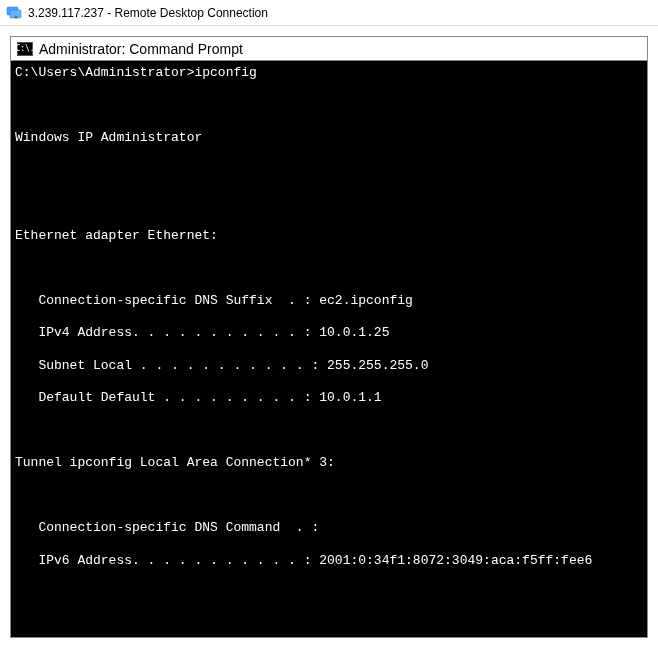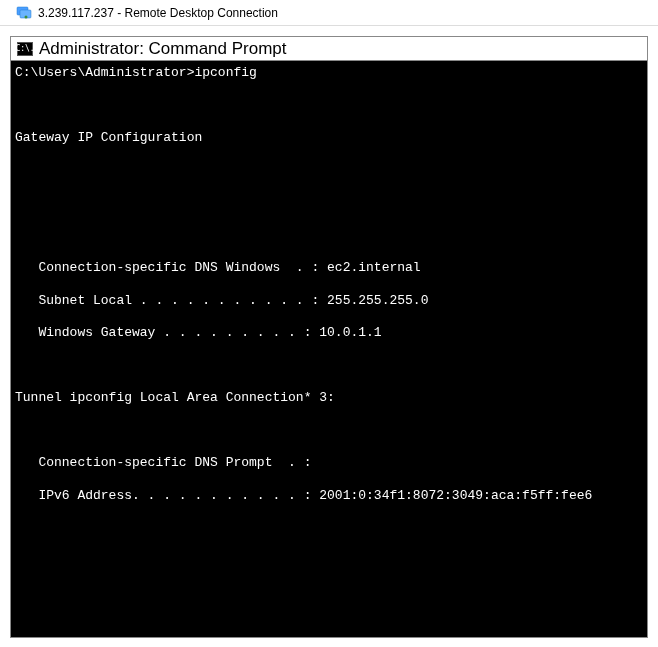--- a/index.html
+++ b/index.html
@@ -11,21 +11,21 @@
       font-family: "Segoe UI", Tahoma, sans-serif;
       font-size: 12px;
       background: #fff;
       width: 658px;
       height: 647px;
       overflow: hidden;
     }
     .rdc-titlebar {
       display: flex;
       align-items: center;
-      padding: 4px 16px;
+      padding: 4px 6px;
       background: #fff;
       border-bottom: 1px solid #ddd;
       height: 26px;
     }
     .rdc-icon {
       width: 16px;
       height: 16px;
       margin-right: 6px;
     }
     .rdc-title {
@@ -52,21 +52,21 @@
       font-size: 8px;
       display: inline-flex;
       align-items: center;
       justify-content: center;
       margin-right: 6px;
       border: 1px solid #555;
       font-family: monospace;
     }
     .cmd-title {
       color: #000;
-      font-size: 17px;
+      font-size: 14px;
     }
     .terminal {
       background: #000;
       color: #fff;
       font-family: Consolas, "Courier New", monospace;
       font-size: 13px;
       line-height: 1.25;
       padding: 4px 4px;
       border: 1px solid #888;
       white-space: pre;
@@ -93,31 +93,33 @@
 
 <div class="content-area">
 
   <div class="cmd-titlebar">
     <span class="cmd-icon">C:\.</span>
     <span class="cmd-title">Administrator: Command Prompt</span>
   </div>
 
   <div class="terminal"><span class="cmd-line"><span>C:\Users\Administrator&gt;</span><span>ipconfig</span></span>
 <span class="cmd-line"> </span>
-<span class="cmd-line">Gateway IP Configuration</span>
+<span class="cmd-line">Windows IP Administrator</span>
 <span class="cmd-line"> </span>
 <span class="cmd-line"> </span>
+<span class="cmd-line">Ethernet adapter Ethernet:</span>
 <span class="cmd-line"> </span>
-<span class="cmd-line">   Connection-specific DNS Windows  . : ec2.internal</span>
+<span class="cmd-line">   Connection-specific DNS Suffix  . : ec2.ipconfig</span>
+<span class="cmd-line">   IPv4 Address. . . . . . . . . . . : 10.0.1.25</span>
 <span class="cmd-line">   Subnet Local . . . . . . . . . . . : 255.255.255.0</span>
-<span class="cmd-line">   Windows Gateway . . . . . . . . . : 10.0.1.1</span>
+<span class="cmd-line">   Default Default . . . . . . . . . : 10.0.1.1</span>
 <span class="cmd-line"> </span>
 <span class="cmd-line">Tunnel ipconfig Local Area Connection* 3:</span>
 <span class="cmd-line"> </span>
-<span class="cmd-line">   Connection-specific DNS Prompt  . :</span>
+<span class="cmd-line">   Connection-specific DNS Command  . :</span>
 <span class="cmd-line">   IPv6 Address. . . . . . . . . . . : 2001:0:34f1:8072:3049:aca:f5ff:fee6</span>
 
 
 
 
 
 
 
 
 

